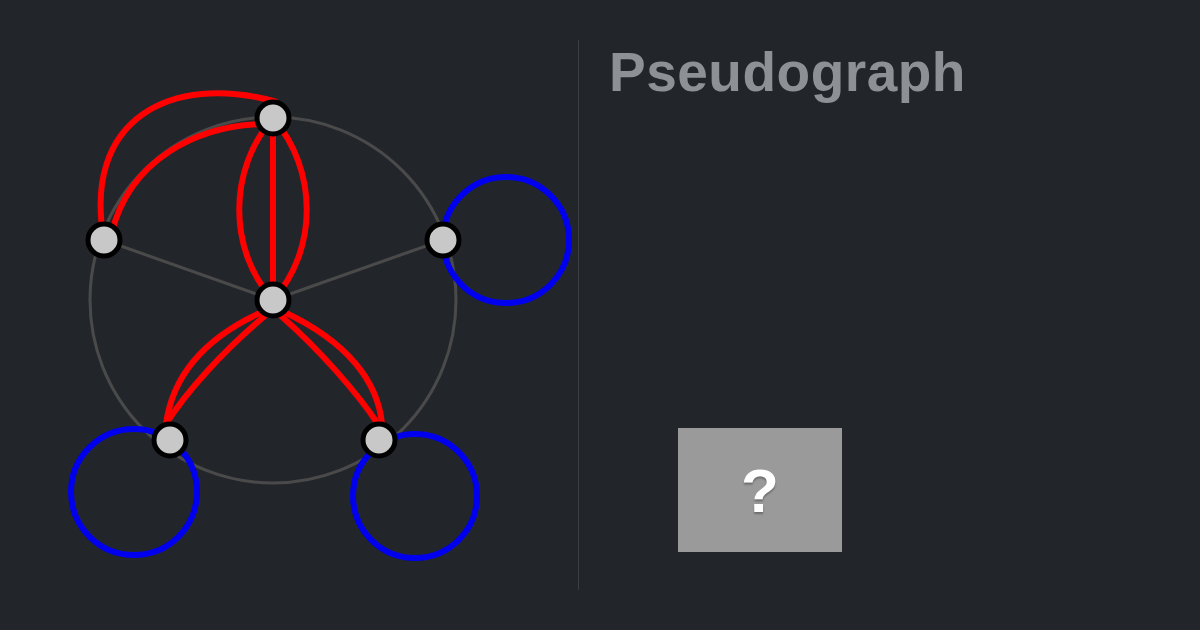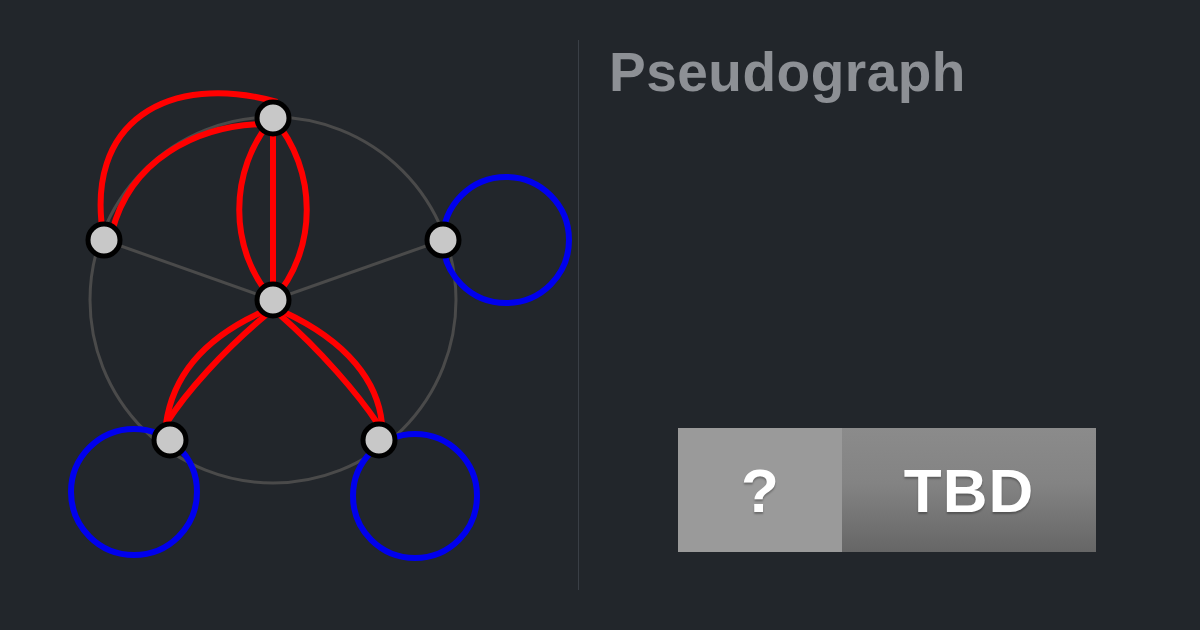--- a/index.html
+++ b/index.html
@@ -156,17 +156,16 @@
 
   <div id="divider"></div>
 
   <div id="text-panel">
 
     <h1 id="page-title">Pseudograph</h1>
 
 
     <div id="badge">
       <div class="badge-seg" id="badge-left">?</div>
-      <div class="badge-seg" id="badge-right">TBD</div>
     </div>
 
   </div>
 </div>
 
 </body></html>

